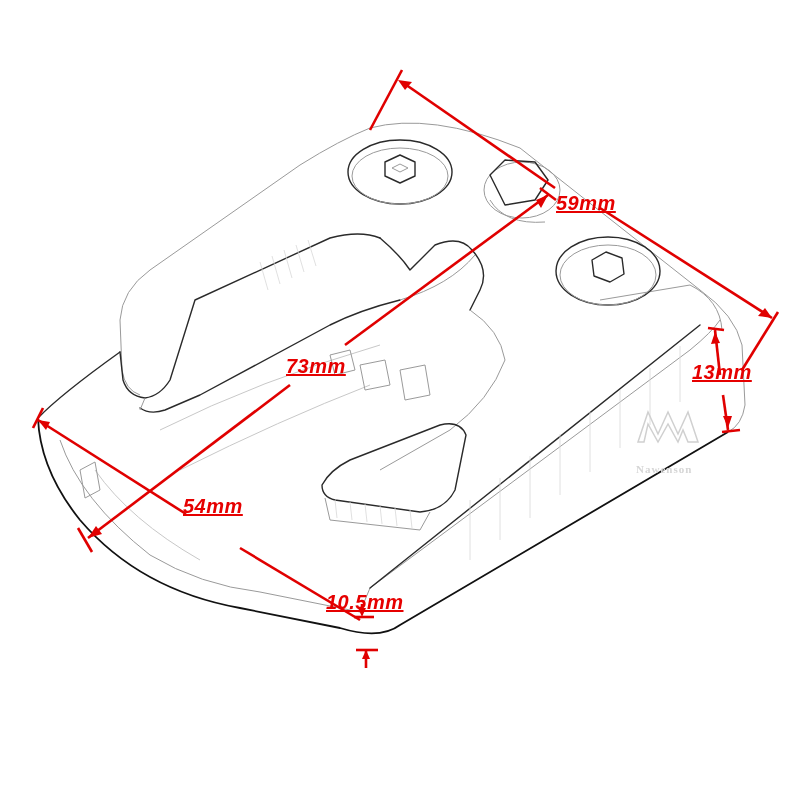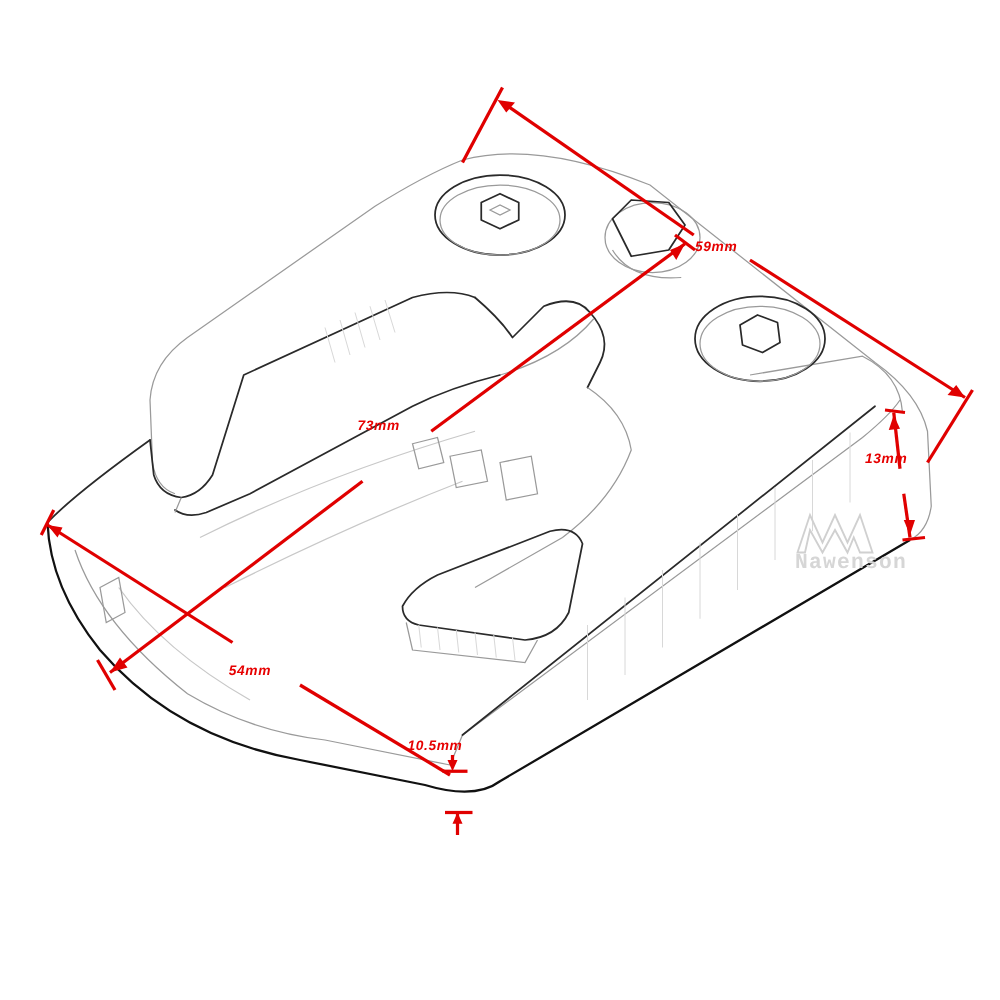--- a/index.html
+++ b/index.html
@@ -8,26 +8,26 @@
     svg { position: absolute; left: 0; top: 0; }
     .outline { fill: none; stroke: #2a2a2a; stroke-width: 1.4; stroke-linejoin: round; stroke-linecap: round; }
     .outline-dark { fill: none; stroke: #111111; stroke-width: 1.8; stroke-linejoin: round; }
     .faint { fill: none; stroke: #9a9a9a; stroke-width: 1; }
     .faint2 { fill: none; stroke: #c8c8c8; stroke-width: 1; }
     .hatch { stroke: #d8d8d8; stroke-width: 0.8; }
     .dim { fill: none; stroke: #e00000; stroke-width: 2.6; stroke-linecap: butt; }
     .dim-head { fill: #e00000; }
     .label {
       position: absolute; color: #e60000; font-family: "Liberation Sans", sans-serif;
-      font-weight: bold; font-style: italic; font-size: 11px; letter-spacing: 0.5px;
-      white-space: nowrap; line-height: 1;
+      font-weight: bold; font-style: italic; font-size: 20px; letter-spacing: 0.5px;
+      white-space: nowrap; line-height: 1; text-decoration: underline;
     }
     .wm-text {
-      position: absolute; left: 636px; top: 441px; color: #d6d6d6;
-      font-family: Liberation Mono, monospace; font-size: 17px; letter-spacing: 1px;
+      position: absolute; left: 636px; top: 463px; color: #d6d6d6;
+      font-family: Liberation Serif, serif; font-size: 11px; letter-spacing: 1px;
       font-weight: bold;
     }
   </style>
 </head>
 <body>
 
 <div id="canvas">
   <svg width="800" height="800" viewBox="0 0 800 800">
 
     <g>
@@ -159,19 +159,19 @@
       <line class="dim" x1="362" y1="604" x2="362" y2="612"></line>
       <line class="dim" x1="354" y1="617" x2="374" y2="617"></line>
       <polygon class="dim-head" points="362,617 358,608 366,608"></polygon>
       <line class="dim" x1="356" y1="650" x2="378" y2="650"></line>
       <line class="dim" x1="366" y1="650" x2="366" y2="668"></line>
       <polygon class="dim-head" points="366,650 362,659 370,659"></polygon>
     </g>
   </svg>
 
   <div class="label" style="left:556px; top:193px;">59mm</div>
-  <div class="label" style="left:286px; top:336px;">73mm</div>
-  <div class="label" style="left:183px; top:532px;">54mm</div>
+  <div class="label" style="left:286px; top:356px;">73mm</div>
+  <div class="label" style="left:183px; top:496px;">54mm</div>
   <div class="label" style="left:692px; top:362px;">13mm</div>
   <div class="label" style="left:326px; top:592px;">10.5mm</div>
 
   <div class="wm-text">Nawenson</div>
 </div>
 
 </body></html>

